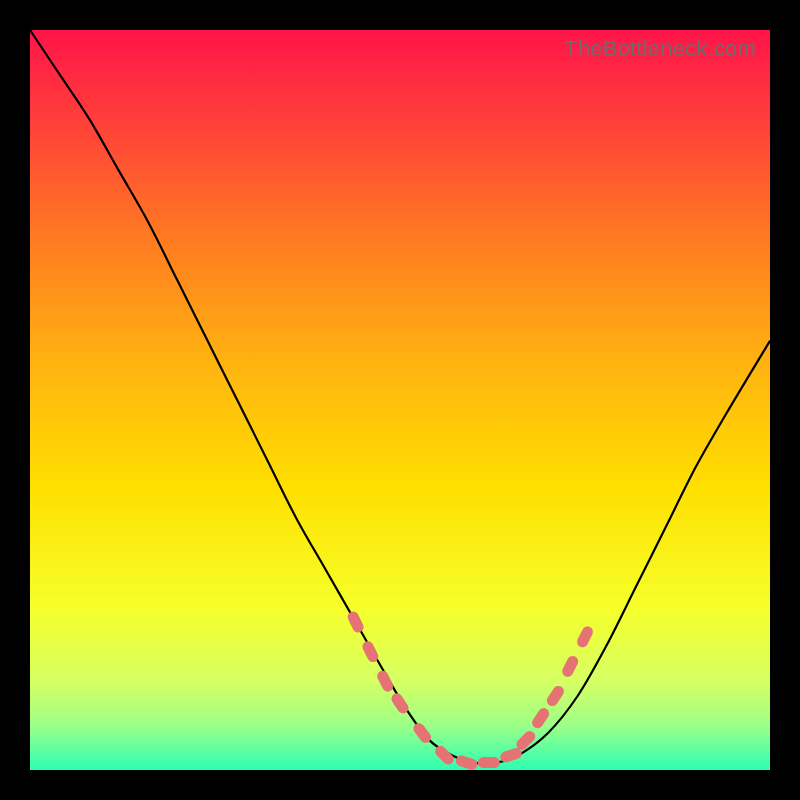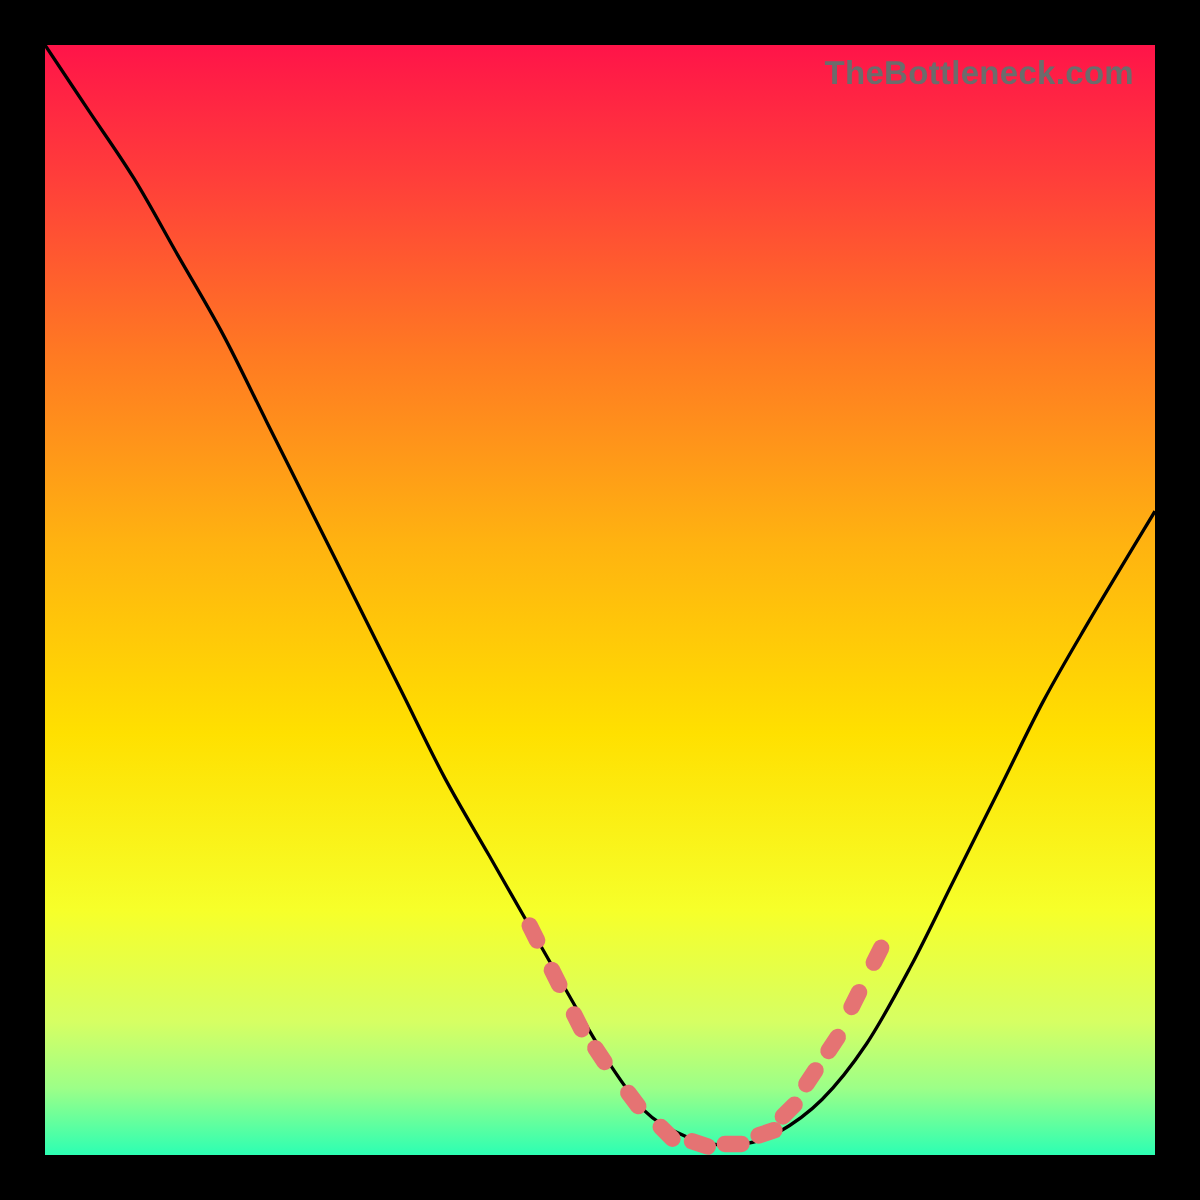--- a/index.html
+++ b/index.html
@@ -18,21 +18,21 @@
     width: 740px;
     height: 740px;
     background: #000;
   }
   .watermark {
     position: absolute;
     top: 6px;
     right: 14px;
     color: #6c6c6c;
     font-size: 22px;
-    font-weight: 700;
+    font-weight: 400;
     letter-spacing: 0.2px;
     z-index: 10;
     pointer-events: none;
   }
   svg#chart {
     position: absolute;
     left: 0;
     top: 0;
   }
 </style>

